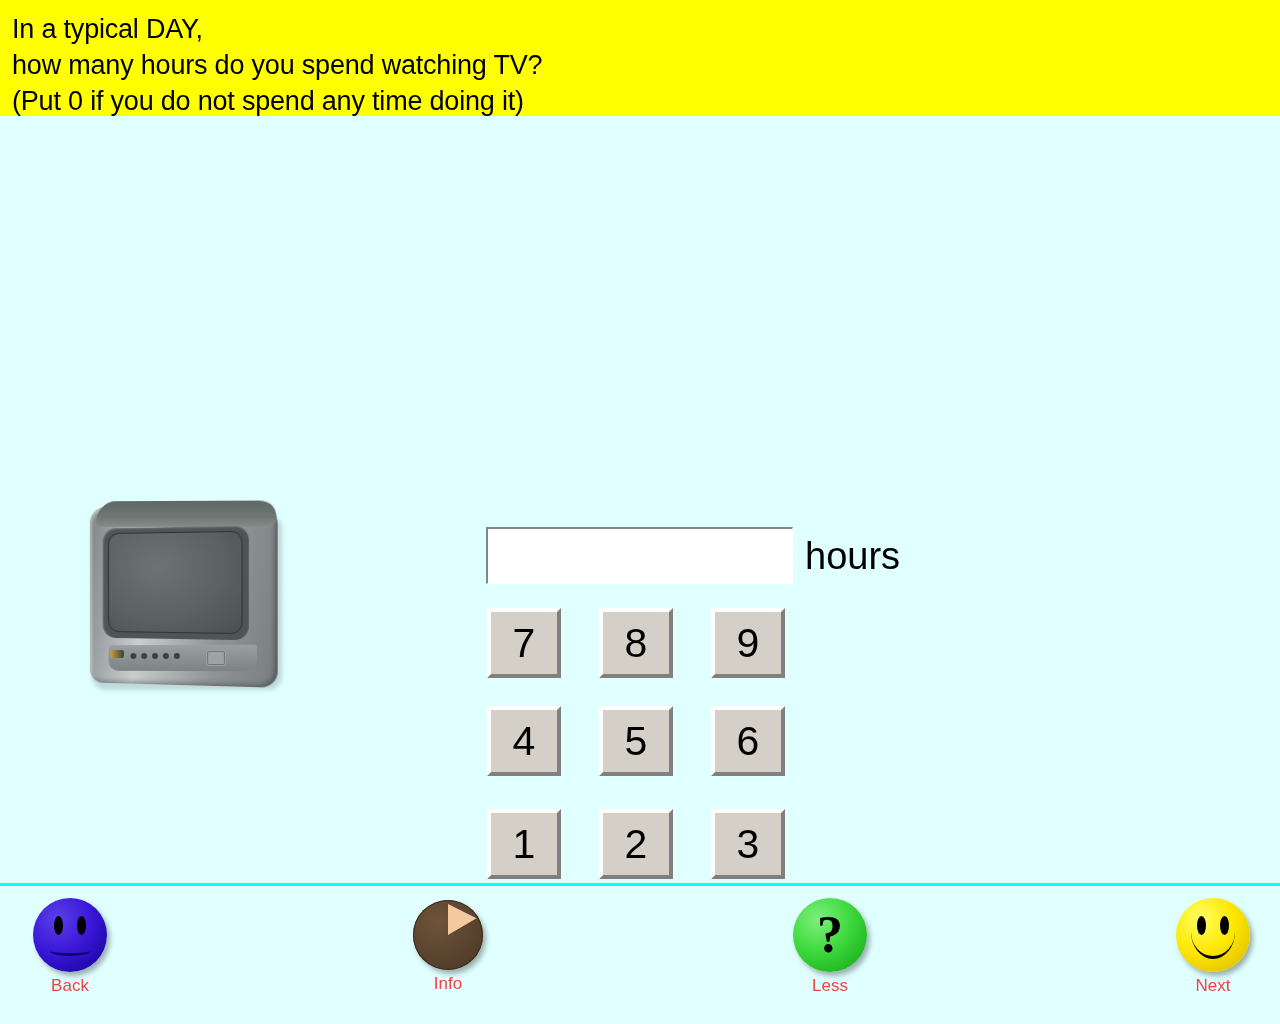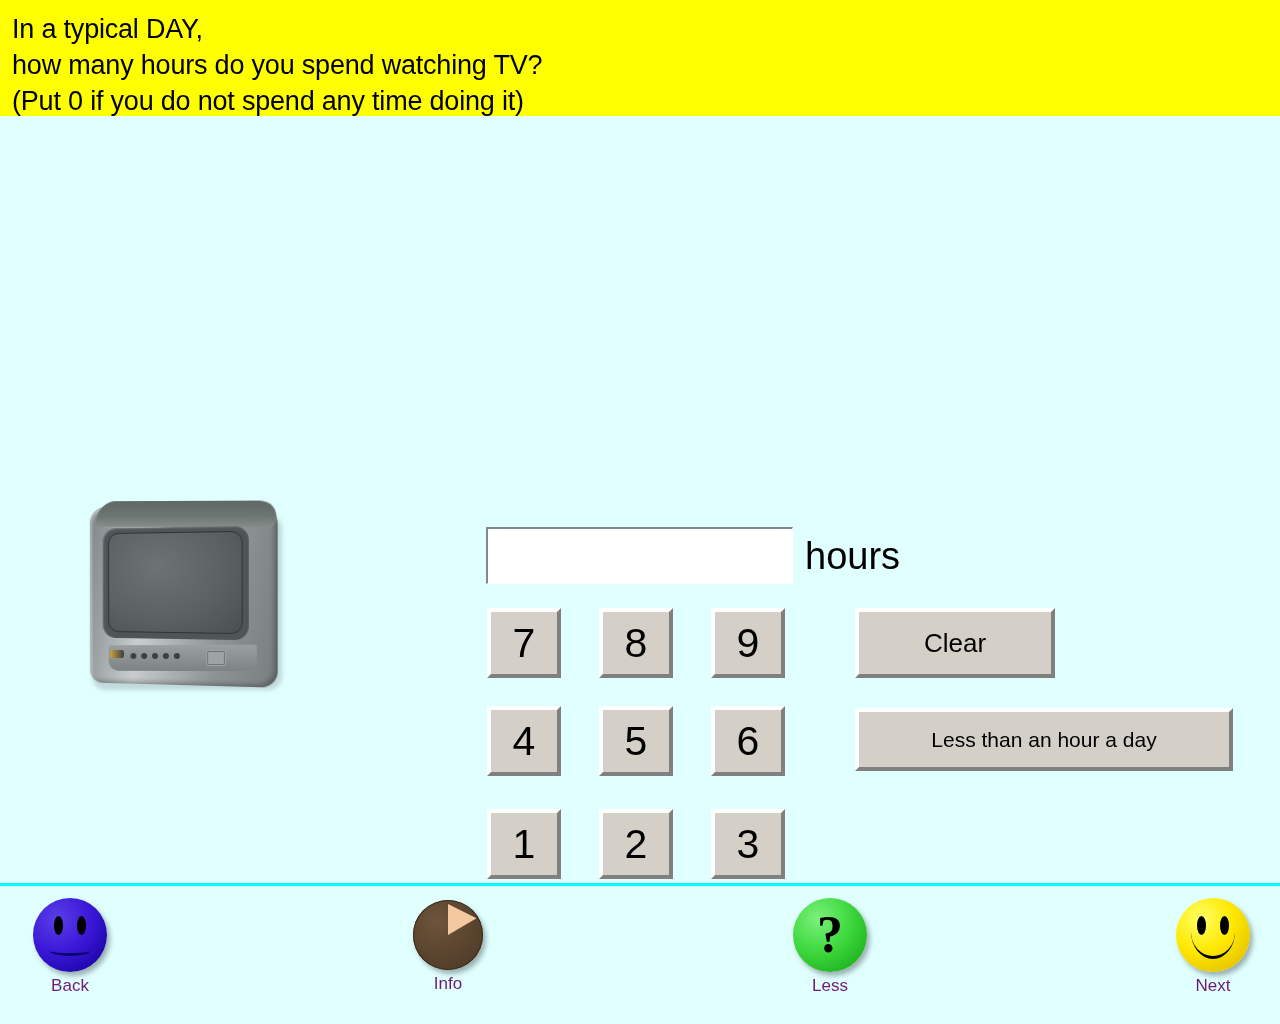--- a/index.html
+++ b/index.html
@@ -216,21 +216,21 @@
     position: absolute;
     width: 140px;
     text-align: center;
     cursor: pointer;
     user-select: none;
   }
   .nav-label {
     display: block;
     margin-top: 4px;
     font-size: 17px;
-    color: #701a75;
+    color: #ef4444;
   }
   .face {
     position: relative;
     width: 74px;
     height: 74px;
     margin: 0 auto;
     border-radius: 50%;
     box-shadow: 3px 4px 5px rgba(70,80,80,0.45);
   }
   .face-blue {
@@ -348,22 +348,20 @@
   <div class="btn3d keypad-key" style="left:487px; top:556px;">4</div>
   <div class="btn3d keypad-key" style="left:599px; top:556px;">5</div>
   <div class="btn3d keypad-key" style="left:711px; top:556px;">6</div>
 
   <div class="btn3d keypad-key" style="left:487px; top:659px;">1</div>
   <div class="btn3d keypad-key" style="left:599px; top:659px;">2</div>
   <div class="btn3d keypad-key" style="left:711px; top:659px;">3</div>
 
   <div class="btn3d keypad-key" style="left:599px; top:757px;">0</div>
 
-  <div class="btn3d option-btn" style="left:855px; top:458px; width:200px; height:70px;">Clear</div>
-  <div class="btn3d option-btn small" style="left:855px; top:558px; width:378px; height:63px;">Less than an hour a day</div>
   <div class="btn3d option-btn" style="left:855px; top:760px; width:378px; height:62px;">Prefer not to answer</div>
 </div>
 
 <div id="nav-divider"></div>
 
 <div id="nav-bar">
 
   <div class="nav-item" style="left:0px; top:12px;">
     <div class="face face-blue">
       <span class="eye left"></span>

